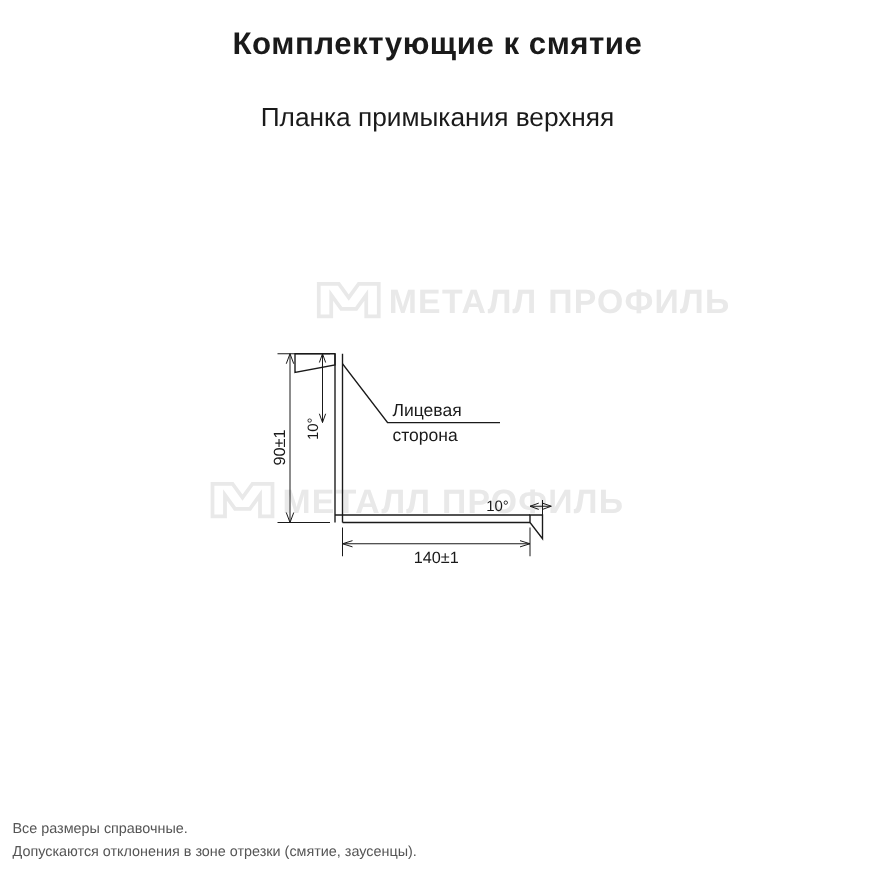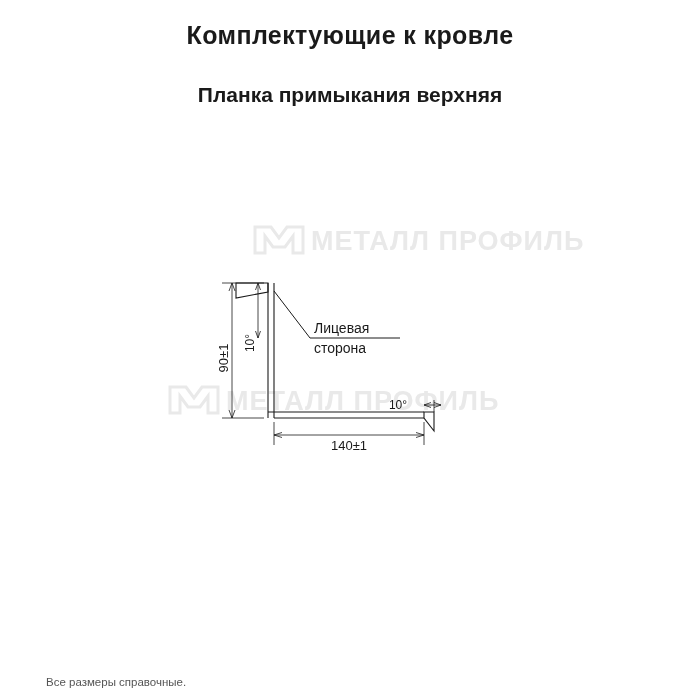--- a/index.html
+++ b/index.html
@@ -26,21 +26,21 @@
   }
   .main-title {
     font-size: 25px;
     font-weight: bold;
     letter-spacing: 0.4px;
     margin: 0 0 30px 0;
     line-height: 1.1;
   }
   .sub-title {
     font-size: 21px;
-    font-weight: bold;
+    font-weight: normal;
     margin: 0;
     line-height: 1.45;
   }
 
   
   .drawing {
     position: absolute;
     top: 150px;
     left: 0;
     width: 700px;
@@ -55,28 +55,27 @@
     position: absolute;
     left: 10px;
     bottom: 8px;
     width: 680px;
     color: #555555;
     font-size: 11.5px;
     line-height: 1.65;
   }
   .footer div {
     white-space: nowrap;
-    margin-left: 36px;
   }
 </style>
 </head>
 <body>
 
 <div class="title-block">
-  <h1 class="main-title">Комплектующие к кровле</h1>
+  <h1 class="main-title">Комплектующие к смятие</h1>
   <div class="sub-title">Планка примыкания верхняя</div>
 </div>
 
 <div class="drawing">
   <svg width="700" height="420" viewBox="0 0 700 420" xmlns="http://www.w3.org/2000/svg">
 
     <g opacity="1">
       <g transform="translate(255,75)">
 
         <path d="M0 28 L0 2 L16 2 L24 13 L32 2 L48 2 L48 28 L38 28 L38 11 L30 22 L18 22 L10 11 L10 28 Z" fill="none" stroke="#e9e9e9" stroke-width="3"></path>
@@ -142,13 +141,14 @@
       <path d="M441 255 L434 252.5 M441 255 L434 257.5"></path>
       <path d="M434 250 L434 262"></path>
     </g>
     <text x="398" y="259" font-family="'Liberation Sans', sans-serif" font-size="12" fill="#1a1a1a" text-anchor="middle">10°</text>
 
   </svg>
 </div>
 
 <div class="footer">
   <div>Все размеры справочные.</div>
+  <div>Допускаются отклонения в зоне отрезки (смятие, заусенцы).</div>
 </div>
 
 </body></html>

